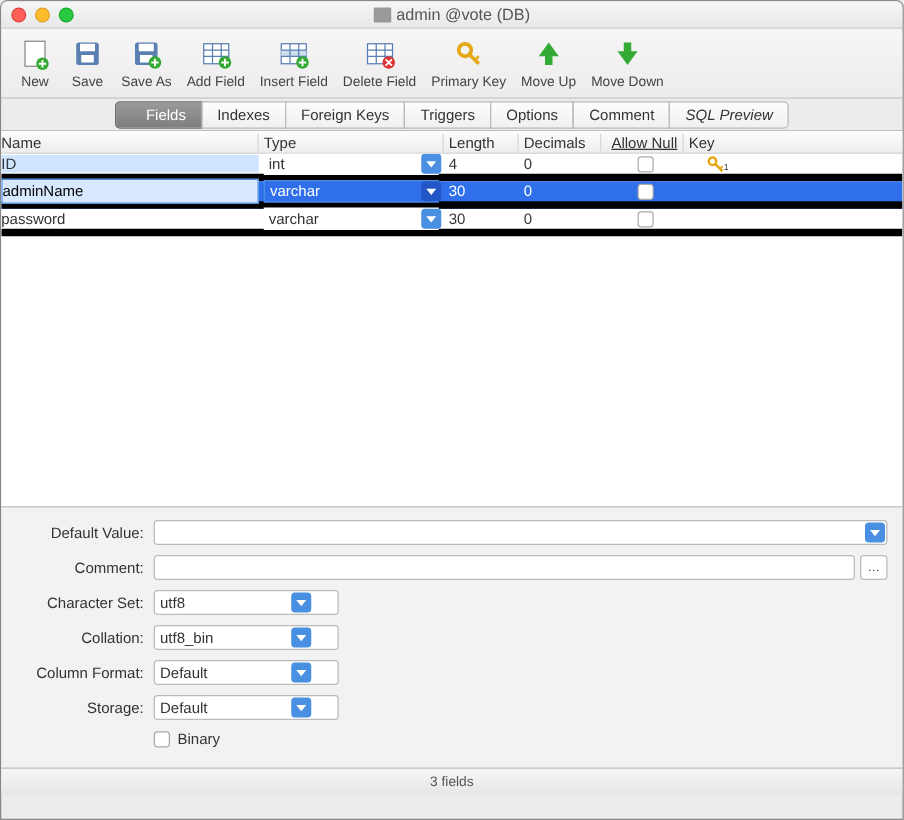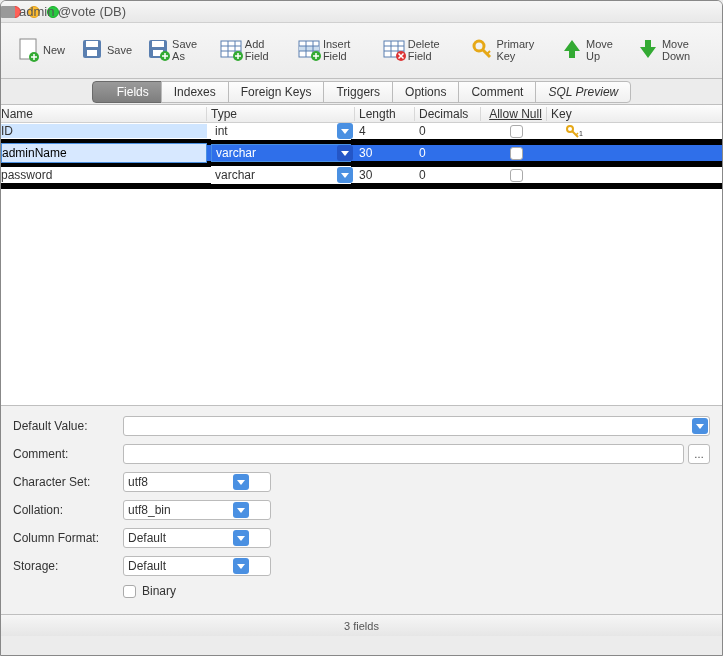--- a/index.html
+++ b/index.html
@@ -3,24 +3,24 @@
 <meta charset="utf-8">
 <style>
 * { box-sizing: border-box; margin: 0; padding: 0; }
 body { font-family: -apple-system, "Helvetica Neue", Arial, sans-serif; font-size: 12px; background: #ececec; color: #333; width: 723px; height: 656px; overflow: hidden; border: 1px solid #888; border-radius: 6px 6px 0 0; }
 .titlebar { height: 22px; background: linear-gradient(#f6f6f6,#e8e8e8); border-bottom: 1px solid #d0d0d0; display: flex; align-items: center; padding: 0 8px; position: relative; }
 .traffic { display: flex; gap: 7px; }
 .tl { width: 12px; height: 12px; border-radius: 50%; }
 .tl.r { background: #ff5f57; border: 0.5px solid #e0443e; }
 .tl.y { background: #ffbd2e; border: 0.5px solid #dea123; }
 .tl.g { background: #28c940; border: 0.5px solid #1aab29; }
-.title { position: absolute; left: 0; right: 0; text-align: left; font-size: 13px; color: #555; }
+.title { position: absolute; left: 0; right: 0; text-align: center; font-size: 13px; color: #555; }
 .title-icon { display: inline-block; width: 14px; height: 12px; background: #999; margin-right: 4px; vertical-align: -2px; border-radius: 1px; }
 .toolbar { height: 56px; background: linear-gradient(#f6f6f6,#ececec); border-bottom: 1px solid #bfbfbf; display: flex; align-items: center; padding: 0 6px 2px 6px; }
-.tbtn { display: flex; flex-direction: row; align-items: center; padding: 2px 6px; font-size: 11px; color: #444; cursor: default; }
+.tbtn { display: flex; flex-direction: column; align-items: center; padding: 2px 6px; font-size: 11px; color: #444; cursor: default; }
 .tbtn .ic { width: 30px; height: 30px; display: flex; align-items: center; justify-content: center; margin-bottom: 2px; }
 .tabbar { height: 26px; background: #ececec; display: flex; align-items: center; justify-content: center; gap: 0; border-bottom: 1px solid #bfbfbf; }
 .tab { padding: 3px 12px; font-size: 12px; color: #333; border: 1px solid #bbb; background: linear-gradient(#fdfdfd,#f0f0f0); margin-left: -1px; }
 .tab:first-child { border-radius: 4px 0 0 4px; margin-left: 0; padding-left: 24px; }
 .tab:last-child { border-radius: 0 4px 4px 0; font-style: italic; }
 .tab.active { background: linear-gradient(#9a9a9a,#7e7e7e); color: #fff; border-color: #6a6a6a; }
 .grid-area { background: #fff; }
 .ghdr { display: flex; background: linear-gradient(#fdfdfd,#ededed); border-bottom: 1px solid #cfcfcf; font-size: 12px; color: #333; height: 18px; align-items: center; }
 .col-name { width: 206px; padding-left: 0; border-right: 1px solid #d8d8d8; }
 .col-type { width: 148px; padding-left: 4px; border-right: 1px solid #d8d8d8; }
@@ -35,21 +35,21 @@
 .sel-wrap { position: relative; width: 142px; }
 .sel-arrow { position: absolute; right: 0; top: 1px; width: 16px; height: 16px; background: #4a90e2; border-radius: 3px; display: flex; align-items: center; justify-content: center; }
 .sel-arrow::after { content: ""; border-left: 4px solid transparent; border-right: 4px solid transparent; border-top: 5px solid #fff; }
 .grow.selected { background: #2f6fea; color: #fff; }
 .grow.selected .col-name { background: #d7e8ff; color: #000; border: 1px solid #4a90e2; height: 20px; display: flex; align-items: center; }
 .grow.selected .type-sel { background: #2f6fea; color: #fff; border: 1px solid #4a90e2; }
 .grow.selected .sel-arrow { background: #2456c7; }
 .chk { width: 13px; height: 13px; border: 1px solid #aaa; border-radius: 3px; background: #fff; }
 .detail-panel { background: #f2f2f2; border-top: 1px solid #bfbfbf; padding: 10px 12px 8px 12px; }
 .drow { display: flex; align-items: center; margin-bottom: 8px; }
-.dlab { width: 110px; text-align: left; padding-right: 8px; font-size: 12px; color: #333; }
+.dlab { width: 110px; text-align: right; padding-right: 8px; font-size: 12px; color: #333; }
 .dinput { flex: 1; height: 20px; border: 1px solid #bbb; background: #fff; border-radius: 3px; padding: 0 4px; font-size: 12px; }
 .dsel { width: 128px; position: relative; }
 .dsel .type-sel { border: 1px solid #bbb; border-radius: 3px; height: 20px; width: 148px; }
 .dsel .sel-arrow { top: 2px; right: 2px; }
 .elbtn { width: 22px; height: 20px; border: 1px solid #bbb; background: #fff; border-radius: 3px; margin-left: 4px; display: flex; align-items: center; justify-content: center; font-size: 10px; }
 .statusbar { height: 22px; background: linear-gradient(#f6f6f6,#e6e6e6); border-top: 1px solid #bfbfbf; display: flex; align-items: center; justify-content: center; font-size: 11px; color: #555; }
 .grid-body { height: 282px; overflow: auto; }
 .first-col-sel { background: #cfe5ff !important; }
 svg { display: block; }
 </style>

